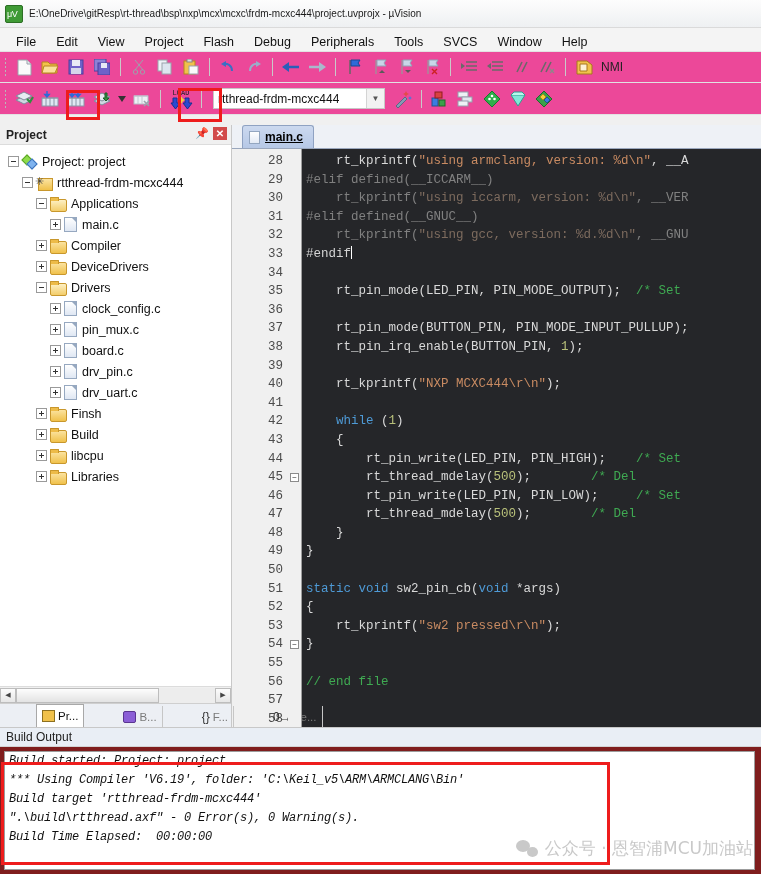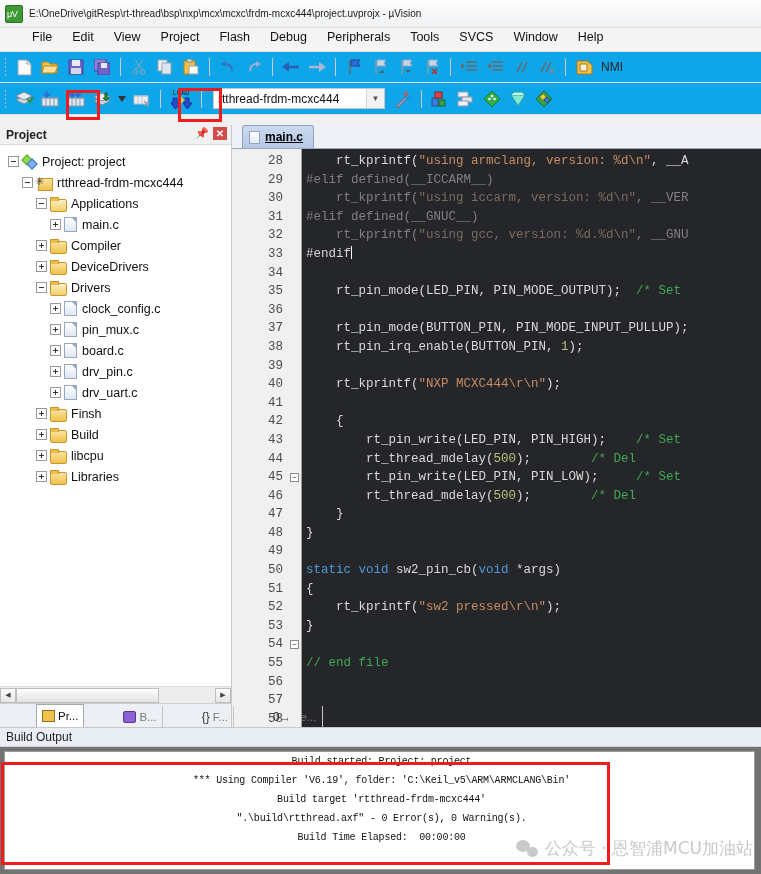--- a/index.html
+++ b/index.html
@@ -28,33 +28,33 @@
   }
   .title-icon:before {
     content: "\03BCV"; position: absolute; left: 1px; top: 0px;
     font-size: 9px; color: #fff; font-family: "Liberation Sans", sans-serif;
     line-height: 16px; letter-spacing: -0.5px;
   }
   .title-text { font-size: 10px; color: #1a1a1a; white-space: nowrap; }
 
   
   .menubar {
-    height: 24px; display: flex; align-items: flex-start;
+    height: 24px; display: flex; align-items: flex-end;
     background: #f4f4f4; border-bottom: 1px solid #e2e2e2;
-    padding-left: 22px;
+    padding-left: 6px;
   }
   .menu-item {
     padding: 2px 10px; font-size: 12.5px; color: #111; cursor: default;
     white-space: nowrap;
   }
 
   
   .toolbar {
     height: 31px; display: flex; align-items: center;
-    background: #0ea5e9; border-bottom: 1px solid #e2e2e2;
+    background: #ec4899; border-bottom: 1px solid #e2e2e2;
     padding-left: 4px; position: relative;
   }
   .toolbar.row2 { height: 32px; }
   .grip {
     width: 3px; height: 20px; margin-right: 4px; flex: none;
     background-image: radial-gradient(#b8b8b8 40%, transparent 41%);
     background-size: 3px 4px;
   }
   .tbtn {
     width: 24px; height: 24px; margin: 0 1px; flex: none;
@@ -234,37 +234,38 @@
   .fn.dim { color: #808080; }
   .cm { color: #3faa52; }
   .num { color: #b8c07a; }
   .cursor {
     display: inline-block; width: 1px; height: 13px; background: #fff;
     vertical-align: -2px;
   }
 
   
   .build {
-    position: absolute; left: 0; top: 727px; right: 0; bottom: 0; background: #737373; text-align: center;
+    position: absolute; left: 0; top: 727px; right: 0; bottom: 0; background: #7f1d1d;
   }
   .build-head {
     height: 20px; background: #e9eef5; border-top: 1px solid #c8c8c8;
     border-bottom: 1px solid #d3d3d3;
     display: flex; align-items: center; padding-left: 6px;
     font-size: 12px; color: #222;
   }
   .build-body {
     position: absolute; left: 4px; right: 6px; top: 24px; bottom: 4px;
     background: #fff; border: 1px solid #9c9c9c; overflow: hidden;
     font-family: "Liberation Serif", serif;
   }
   .build-body .line {
     font-family: "Liberation Mono", monospace;
-    font-size: 10px; color: #111; line-height: 19px; padding-left: 4px; white-space: pre;
+    font-size: 12px; color: #111; line-height: 19px; padding-left: 4px; white-space: pre;
     letter-spacing: -0.2px;
+    font-style: italic;
   }
   .build-outline {
     position: absolute; left: 1px; top: 762px; width: 609px; height: 103px;
     border: 3px solid #ee1c1c; pointer-events: none;
   }
   .watermark {
     position: absolute; right: 8px; bottom: 14px;
     display: flex; align-items: center; gap: 7px;
     color: #c9c9c9; font-size: 17px; white-space: nowrap;
     font-family: "DejaVu Sans", sans-serif;
@@ -786,20 +787,21 @@
             <div><span class="fn dim">    rt_kprintf(</span><span class="s dim">"using gcc, version: %d.%d\n"</span><span class="fn dim">, __GNU</span></div>
             <div><span class="kp">#endif</span><span class="cursor"></span></div>
             <div></div>
             <div><span class="fn">    rt_pin_mode(LED_PIN, PIN_MODE_OUTPUT);  </span><span class="cm">/* Set</span></div>
             <div></div>
             <div><span class="fn">    rt_pin_mode(BUTTON_PIN, PIN_MODE_INPUT_PULLUP);</span></div>
             <div><span class="fn">    rt_pin_irq_enable(BUTTON_PIN, </span><span class="num">1</span><span class="fn">);</span></div>
             <div></div>
             <div><span class="fn">    rt_kprintf(</span><span class="s">"NXP MCXC444\r\n"</span><span class="fn">);</span></div>
             <div></div>
+            <div><span class="fn">    </span><span class="k">while</span><span class="fn"> (</span><span class="num">1</span><span class="fn">)</span></div>
             <div><span class="fn">    {</span></div>
             <div><span class="fn">        rt_pin_write(LED_PIN, PIN_HIGH);    </span><span class="cm">/* Set</span></div>
             <div><span class="fn">        rt_thread_mdelay(</span><span class="num">500</span><span class="fn">);        </span><span class="cm">/* Del</span></div>
             <div><span class="fn">        rt_pin_write(LED_PIN, PIN_LOW);     </span><span class="cm">/* Set</span></div>
             <div><span class="fn">        rt_thread_mdelay(</span><span class="num">500</span><span class="fn">);        </span><span class="cm">/* Del</span></div>
             <div><span class="fn">    }</span></div>
             <div><span class="fn">}</span></div>
             <div></div>
             <div><span class="k">static</span><span class="fn"> </span><span class="k">void</span><span class="fn"> sw2_pin_cb(</span><span class="k">void</span><span class="fn"> *args)</span></div>
             <div><span class="fn">{</span></div>

